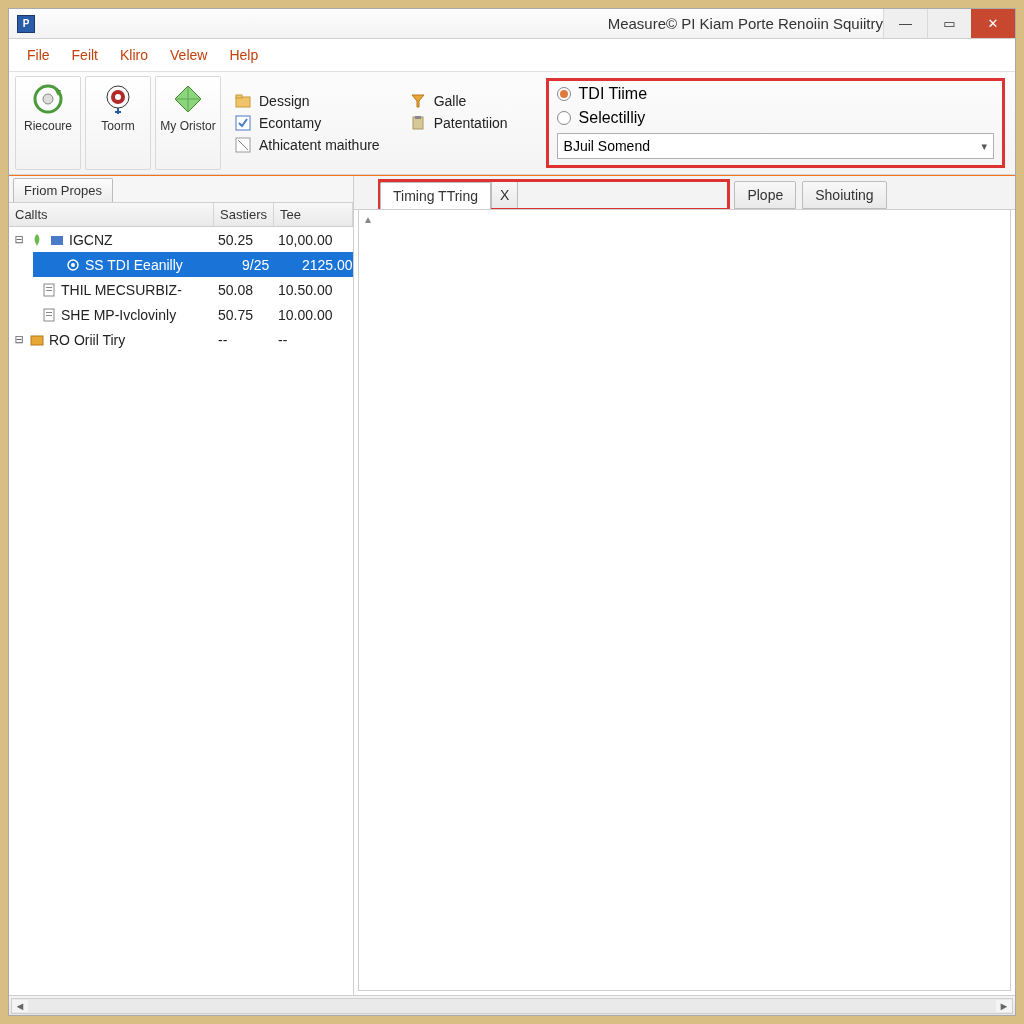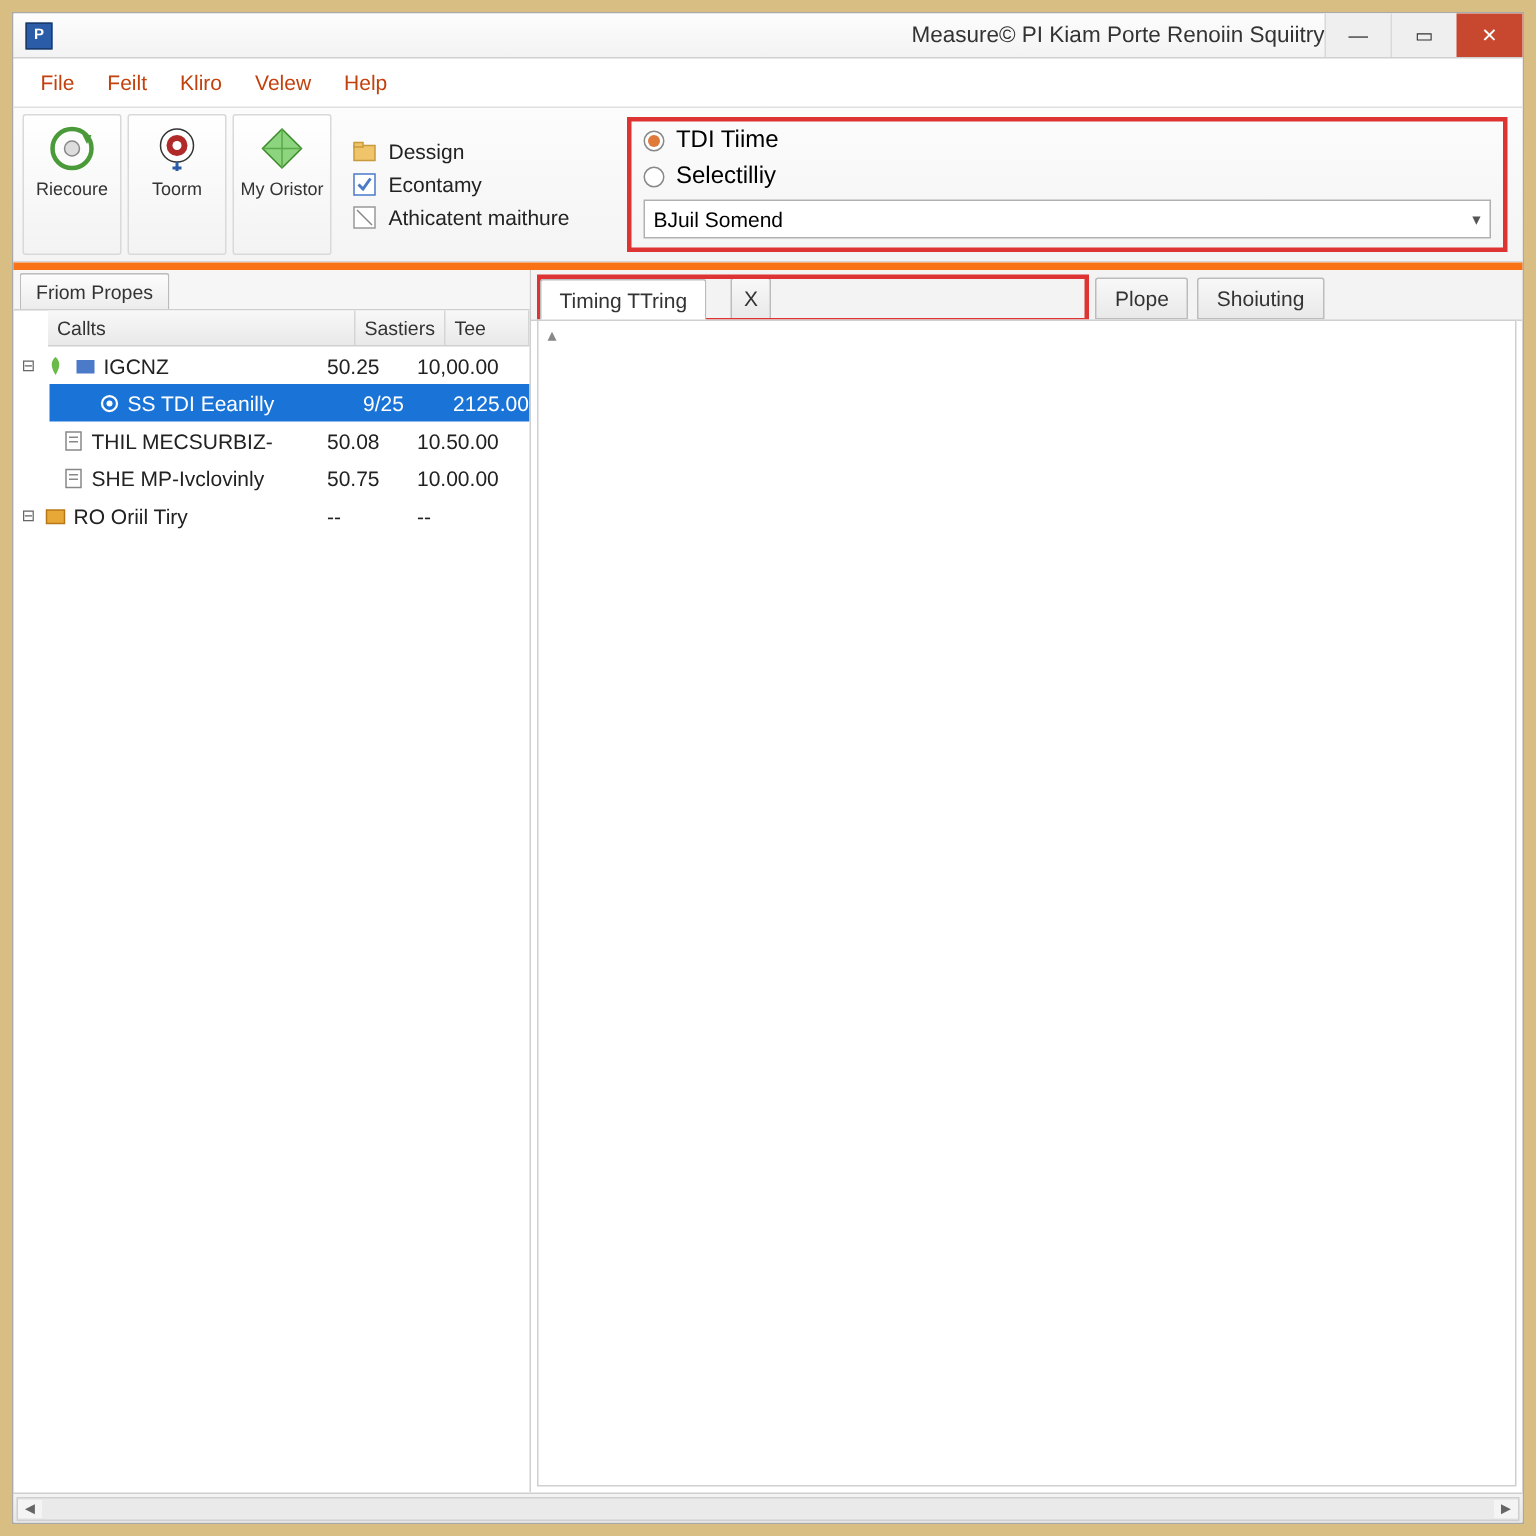--- a/index.html
+++ b/index.html
@@ -130,32 +130,32 @@
   border: 1px solid #b0b0b0;
   height: 26px;
   display: flex;
   align-items: center;
   padding: 0 6px;
   background: #fff;
   font-size: 14px;
   justify-content: space-between;
 }
 .combo .caret { font-size: 11px; color:#555;}
-.body-row { flex: 1; display: flex; overflow: hidden; border-top: 5px solid #f97316; min-height: 0;}
+.body-row { flex: 1; display: flex; overflow: hidden; border-top: 1px solid #f97316; min-height: 0;}
 .left-panel { width: 345px; display:flex; flex-direction:column; border-right:1px solid #cfcfcf; background:#fff;}
 .panel-tab-row { display:flex; padding: 2px 0 0 4px; background:#f6f6f6; border-bottom:1px solid #cfcfcf;}
 .panel-tab {
   border:1px solid #bcbcbc; border-bottom:none;
   background:linear-gradient(#fdfdfd,#ececec);
   padding:4px 10px; font-size:13px; color:#333;
   border-radius:2px 2px 0 0;
 }
 .grid-header {
   display:flex; background:linear-gradient(#f8f8f8,#e9e9e9);
-  border-bottom:1px solid #cfcfcf; font-size:13px; color:#333;margin-left:23px;
+  border-bottom:1px solid #cfcfcf; font-size:13px; color:#333;
 }
 .gh { padding:4px 6px; border-right:1px solid #d5d5d5;}
 .col-a{width:205px;} .col-b{width:60px; text-align:left;} .col-c{flex:1;}
 .tree { font-size:14px; color:#222; overflow:auto;}
 .tree-row { display:flex; align-items:center; height:25px; padding-left:4px;}
 .tree-row .c1{width:205px; display:flex; align-items:center; gap:4px;}
 .tree-row .c2{width:60px;}
 .tree-row .c3{flex:1;}
 .tree-row.sel { background:#1a74d8; color:#fff;margin-left:24px;}
 .exp { width:12px; text-align:center; color:#666; font-size:11px;}
@@ -167,21 +167,21 @@
   height:34px;
 }
 .tab {
   border:1px solid #bcbcbc;
   background:linear-gradient(#f8f8f8,#e9e9e9);
   padding:5px 12px; font-size:14px; color:#333;
   border-radius:2px 2px 0 0;
 }
 .tab.active { background:#fff; border-bottom:1px solid #fff; position:relative; top:1px;}
 .tab.small { padding:5px 8px;}
-.tab-highlight-wrap { outline:3px solid #d33; outline-offset:-1px; display:flex; align-items:center; gap:16px; padding-right:210px;}
+.tab-highlight-wrap { outline:3px solid #d33; outline-offset:-1px; display:flex; align-items:center; gap:0; padding-right:210px;margin-left:20px;}
 .content-area {
   flex:1; background:#fff; border:1px solid #cfcfcf; margin: -1px 4px 4px 4px;
   position:relative; overflow:hidden;
 }
 .ruler-caret { position:absolute; top:2px; left:6px; color:#888; font-size:12px;}
 .statusbar {
   height:20px; background:linear-gradient(#f4f4f4,#e6e6e6);
   border-top:1px solid #cfcfcf;
   display:flex; align-items:center;
 }
@@ -274,20 +274,43 @@
         <div class="opt-row">
           <span class="ico">
               <svg width="16" height="16">
                 <rect x="1" y="1" width="14" height="14" fill="#fff" stroke="#999"></rect>
                 <path d="M3 3 L13 13" stroke="#888"></path>
               </svg>
             </span>
           <span>Athicatent maithure</span>
         </div>
       </div>
+      <div class="opt-col">
+        <div class="opt-row">
+          <span class="ico">
+              <svg width="16" height="16">
+                <path d="M2 2 L14 2 L9 8 L9 14 L7 14 L7 8 Z" fill="#e8a838" stroke="#b87818"></path>
+              </svg>
+            </span>
+          <span>Galle</span>
+        </div>
+        <div class="opt-row">
+          <span class="ico">
+              <svg width="16" height="16">
+                <rect x="3" y="2" width="10" height="12" fill="#d8c898" stroke="#a89868"></rect>
+                <rect x="5" y="1" width="6" height="3" fill="#888"></rect>
+              </svg>
+            </span>
+          <span>Patentatiion</span>
+        </div>
+        <div class="opt-row" style="visibility:hidden">
+            <span class="ico"></span>
+            <span>.</span>
+          </div>
+      </div>
 
       <div class="radio-panel">
         <div class="radio-row">
           <span class="radio-dot sel"></span>
           <span>TDI Tiime</span>
         </div>
         <div class="radio-row">
           <span class="radio-dot"></span>
           <span>Selectilliy</span>
         </div>

